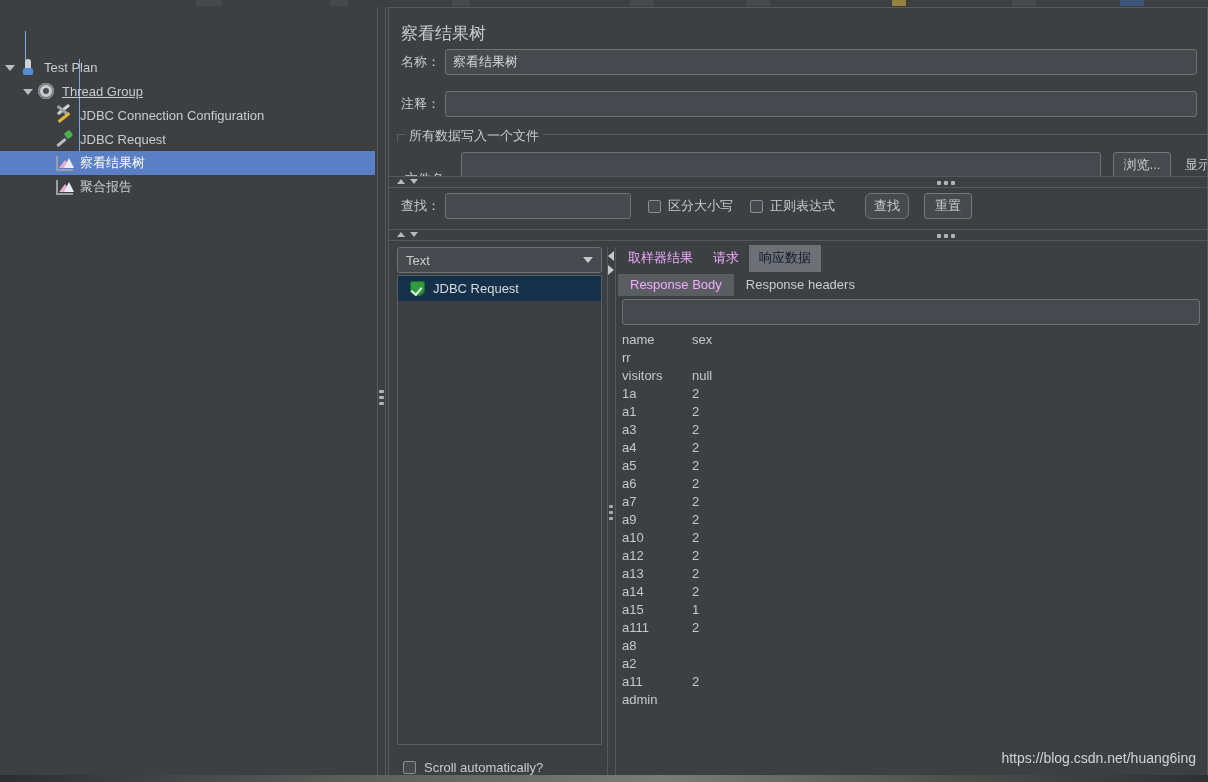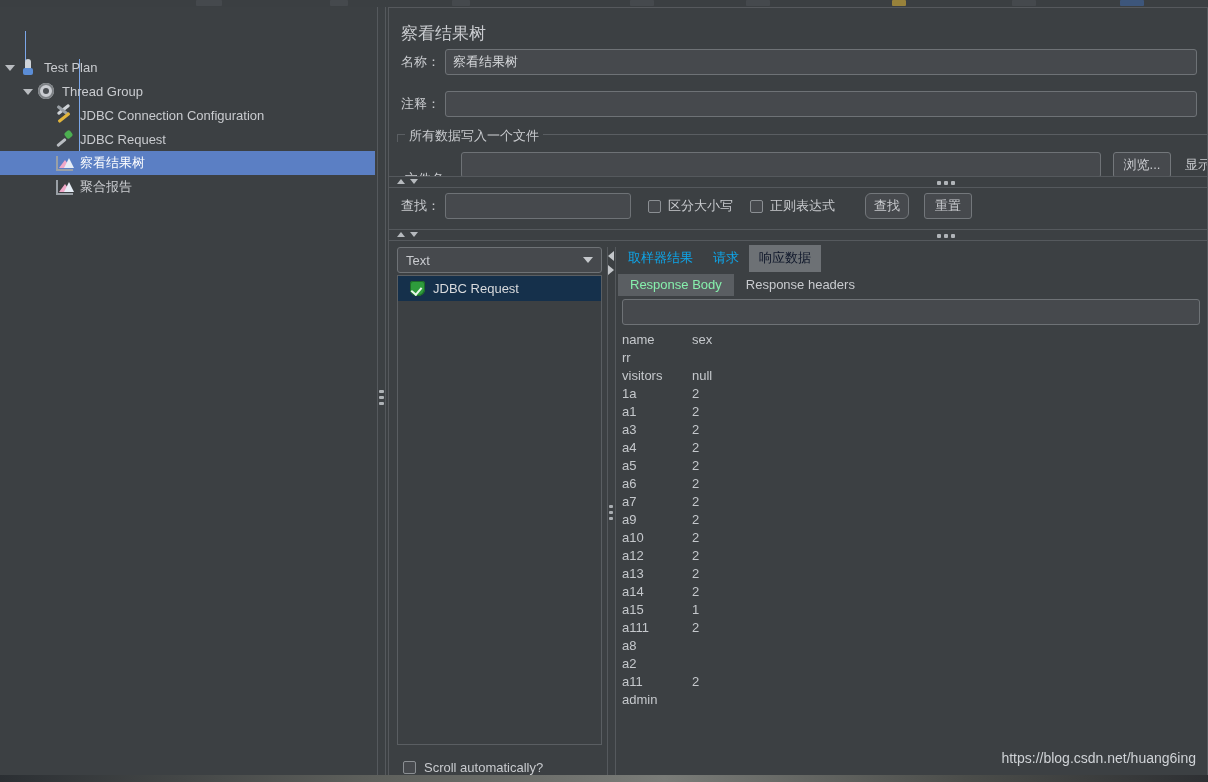--- a/index.html
+++ b/index.html
@@ -93,25 +93,25 @@
   .vsplit2{position:absolute;left:216px;top:3px;width:13px;height:536px;}
   .vsplit2 .ln{position:absolute;top:0;bottom:0;width:1px;background:#55595d;}
   .tri-l{position:absolute;left:3px;top:4px;width:0;height:0;border-top:5px solid transparent;border-bottom:5px solid transparent;border-right:6px solid #c3c6ca;}
   .tri-r{position:absolute;left:3px;top:18px;width:0;height:0;border-top:5px solid transparent;border-bottom:5px solid transparent;border-left:6px solid #c3c6ca;}
   .grip-v2{position:absolute;left:4px;top:258px;width:5px;height:18px;}
   .grip-v2 i{display:block;width:4px;height:3px;background:#a9adb1;margin-bottom:3px;border-radius:1px;}
 
   
   .rightcol{position:absolute;left:229px;top:0;width:591px;height:539px;}
   .tabs{position:absolute;left:0;top:3px;display:flex;align-items:flex-end;height:25px;}
-  .tab{padding:4px 10px 5px 10px;font-size:13px;color:#0ea5e9;cursor:pointer;}
+  .tab{padding:4px 10px 5px 10px;font-size:13px;color:#f0abfc;cursor:pointer;}
   .tab.sel{background:#6d7175;color:#0f172a;}
   .subtabs{position:absolute;left:0;top:30px;display:flex;align-items:flex-end;height:22px;}
   .stab{padding:3px 12px 4px 12px;font-size:13px;color:#c9cbcf;cursor:pointer;}
-  .stab.sel{background:#5a5e62;color:#86efac;}
+  .stab.sel{background:#5a5e62;color:#f0abfc;}
   .filter-in{position:absolute;left:4px;top:55px;width:578px;height:26px;}
   .body-txt{position:absolute;left:4px;top:88px;width:586px;height:430px;overflow:hidden;color:#c5c8cc;font-size:13px;}
   .drow{height:18px;display:flex;}
   .dname{width:70px;}
   .dval{width:60px;}
 
   .watermark{position:absolute;right:12px;top:750px;font-size:14px;color:#cfd2d6;}
 
   
   .desk{position:absolute;left:0;top:775px;width:1208px;height:7px;background:linear-gradient(90deg,#2b2f33,#5d5f5b 30%,#7a7c78 55%,#4b4d4a 80%,#2e3033);}
@@ -136,21 +136,21 @@
   <div class="tree-panel">
     <div class="guide" style="left:25px;top:24px;height:30px;"></div>
     <div class="guide" style="left:79px;top:52px;height:98px;"></div>
 
     <div class="tree-row" style="padding-left:4px;margin-top:48px;">
       <span class="twisty"></span>
       <span class="ico"><i class="ic-testplan"></i></span>
       <span class="lbl">Test Plan</span>
     </div>
 
-    <div class="tree-row" style="padding-left:22px;">
+    <div class="tree-row" style="padding-left:22px;text-decoration:underline;">
       <span class="twisty"></span>
       <span class="ico">
           <i class="ic-gear"></i>
         </span>
       <span class="lbl">Thread Group</span>
     </div>
 
     <div class="tree-row" style="padding-left:54px;">
       <span class="ico">
           <i class="ic-wrench"></i>

